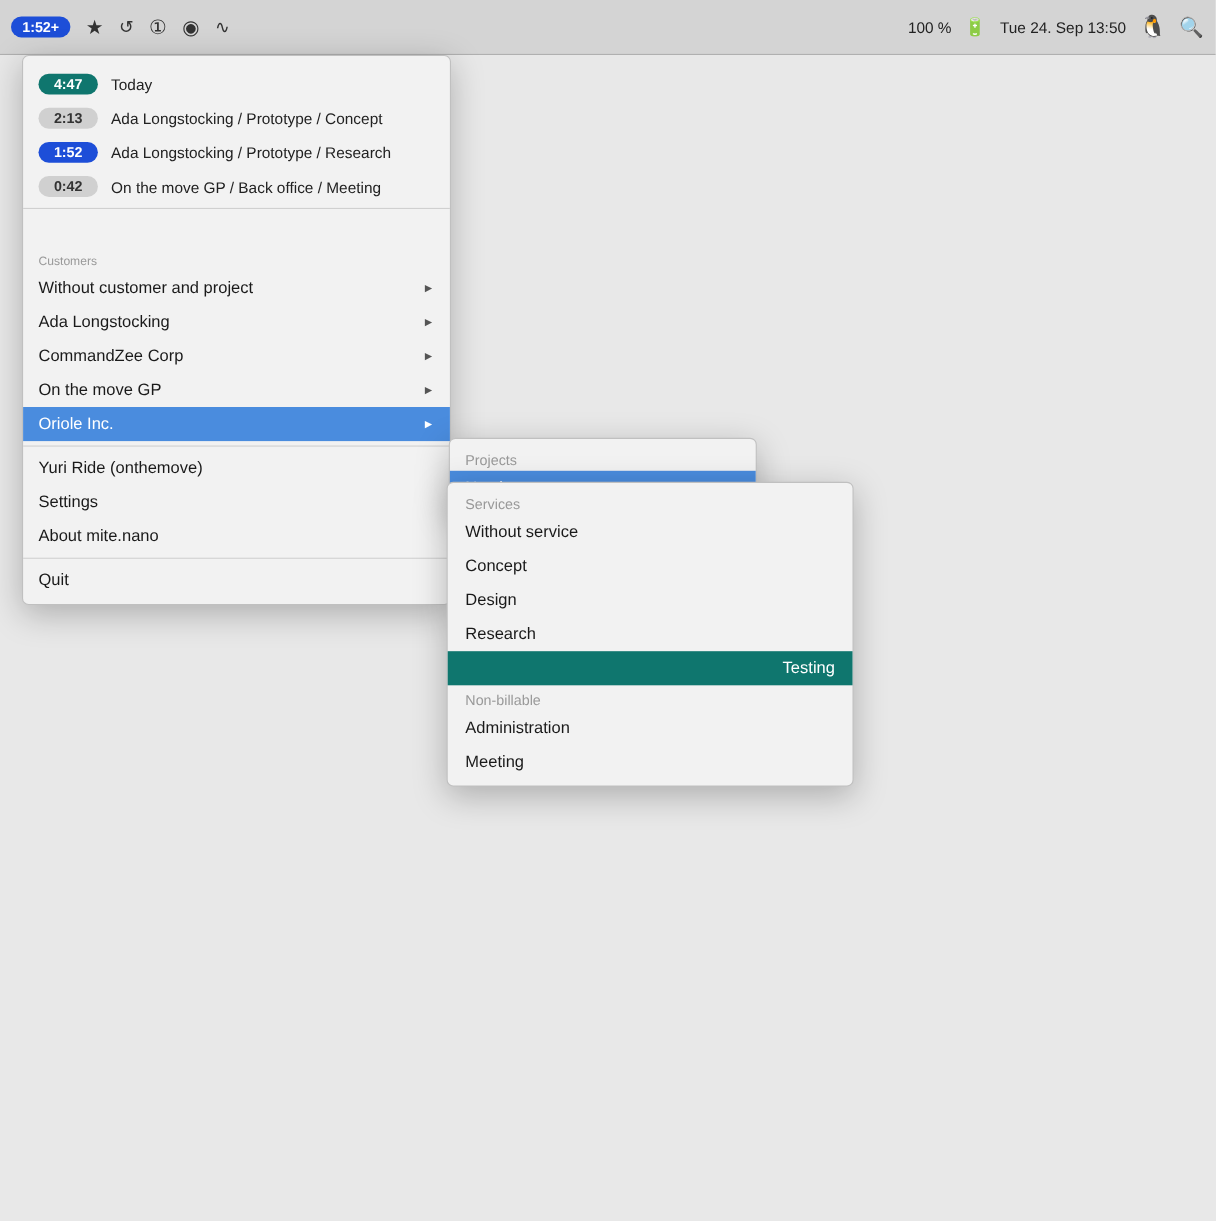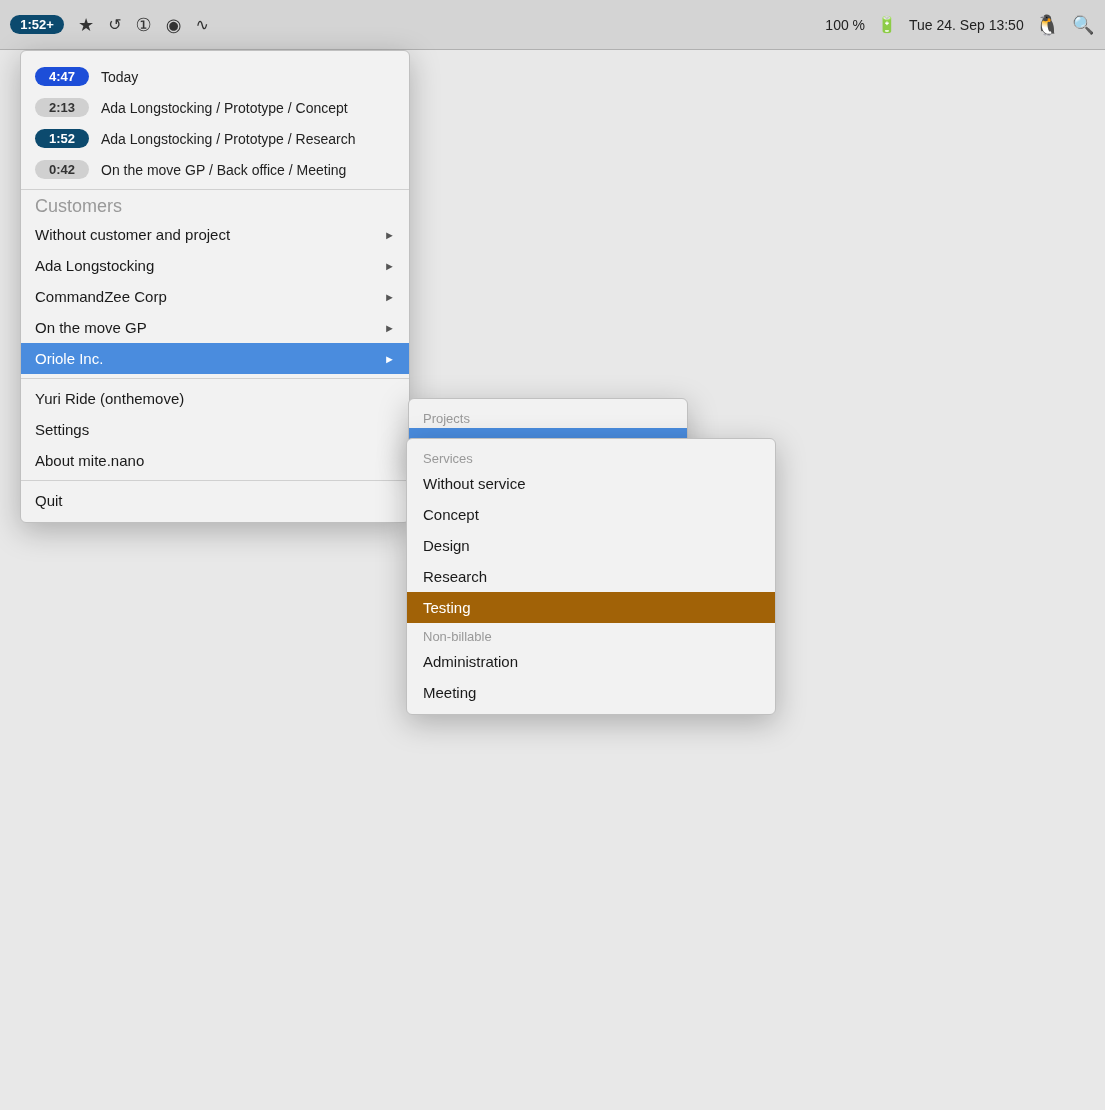--- a/index.html
+++ b/index.html
@@ -76,44 +76,45 @@
     .time-badge {
       border-radius: 10px;
       padding: 2px 8px;
       font-size: 13px;
       font-weight: 600;
       min-width: 54px;
       text-align: center;
     }
 
     .time-badge-blue {
-      background: #1d4ed8;
+      background: #0f766e;
       color: white;
     }
 
     .time-badge-gray {
       background: #d0d0d0;
       color: #333;
     }
 
     .time-badge-orange {
-      background: #0c4a6e;
+      background: #1d4ed8;
       color: white;
     }
 
     .recent-label {
       font-size: 14px;
       color: #222;
     }
 
     .section-header {
       padding: 6px 14px 2px;
-      font-size: 18px;
+      font-size: 11px;
       color: #999;
       font-weight: 400;
+      margin-top: 36px;
     }
 
     .menu-item {
       display: flex;
       align-items: center;
       justify-content: space-between;
       padding: 7px 14px;
       cursor: pointer;
       color: #1a1a1a;
       font-size: 15px;
@@ -200,22 +201,23 @@
     .service-item {
       display: flex;
       align-items: center;
       padding: 7px 16px;
       cursor: pointer;
       color: #1a1a1a;
       font-size: 15px;
     }
 
     .service-item-selected {
-      background: #a16207;
-      color: white;
+      background: #0f766e;
+      color: white;
+      justify-content: flex-end;
     }
 
     .service-item-disabled {
       color: #999;
       font-size: 13px;
       padding: 6px 16px 2px;
     }
   </style>
 </head>
 <body>

